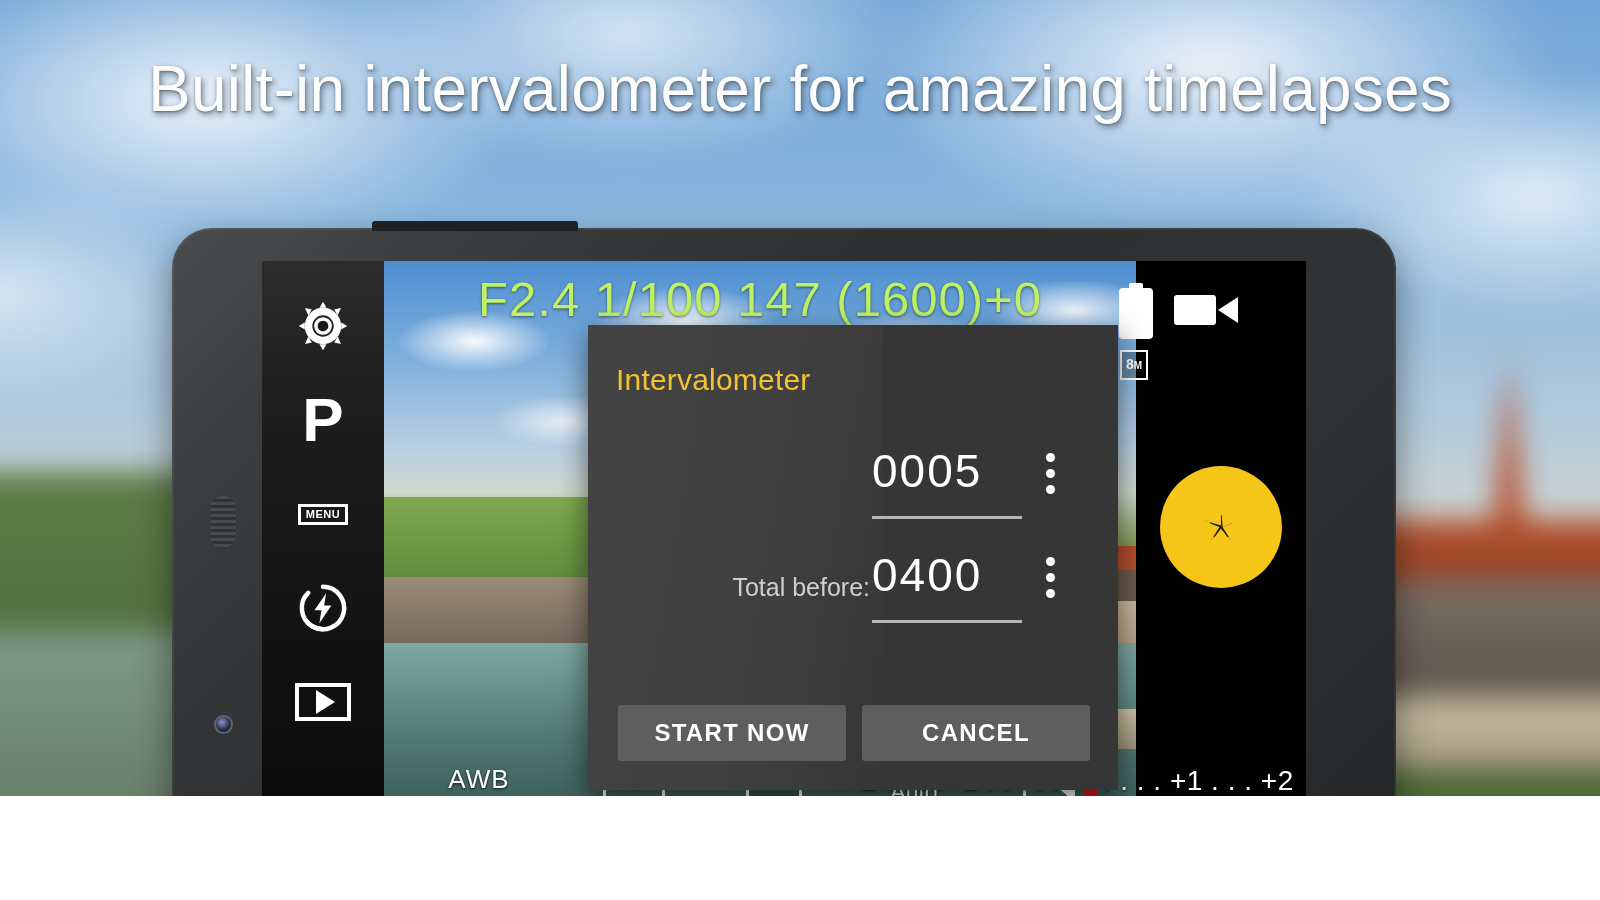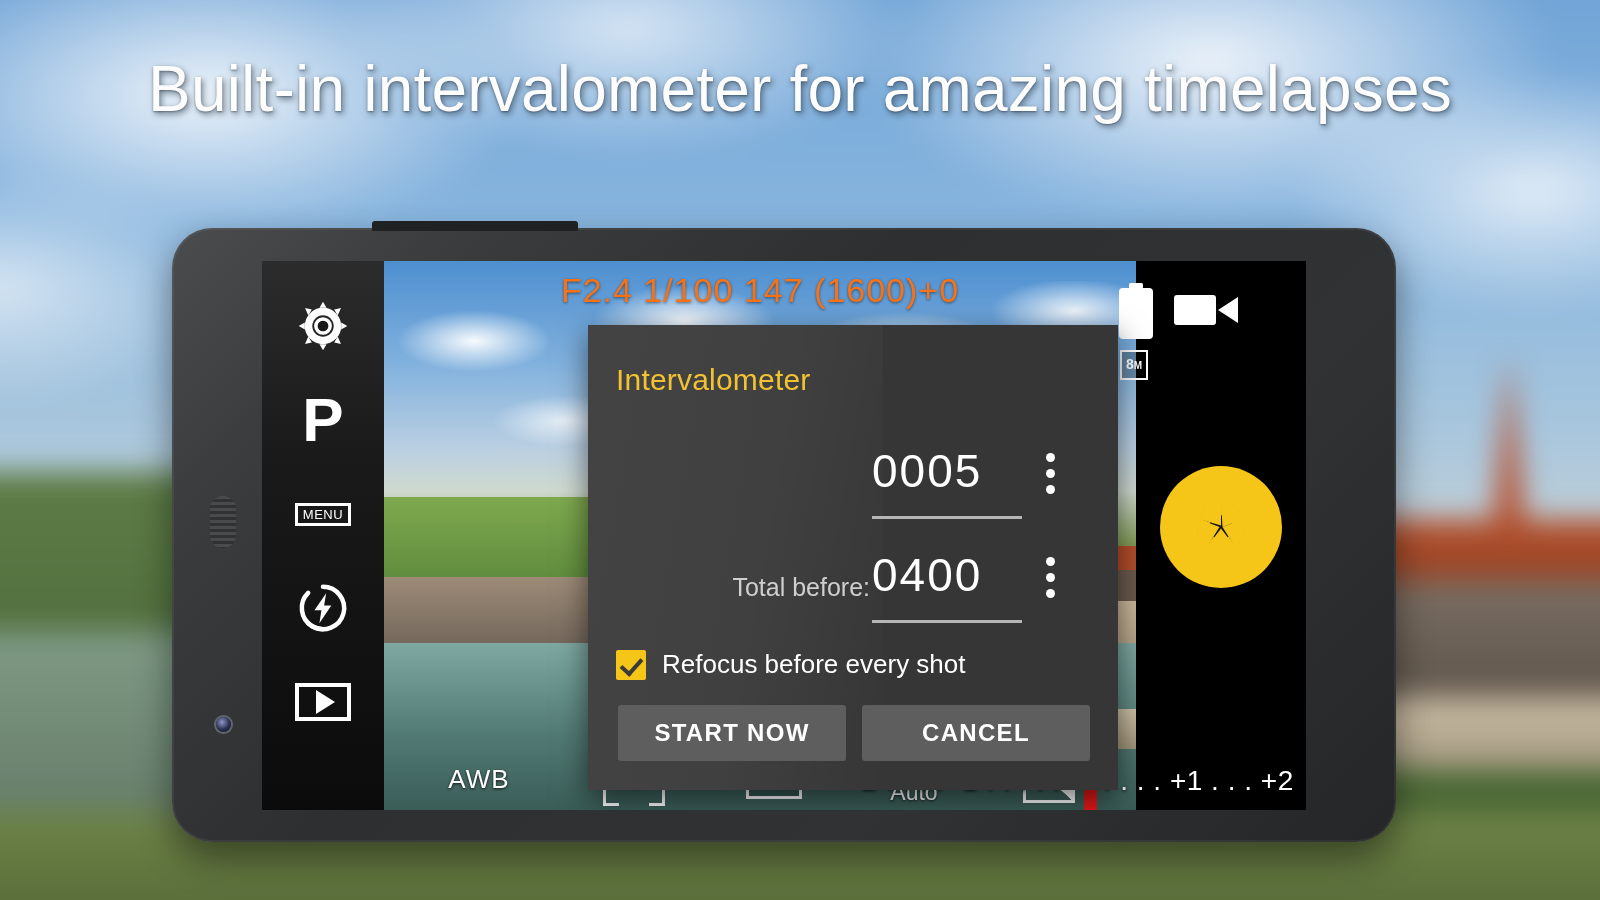--- a/index.html
+++ b/index.html
@@ -5,21 +5,21 @@
   * { box-sizing: border-box; margin: 0; padding: 0; }
   html, body {
     width: 1600px; height: 900px;
     overflow: hidden;
     font-family: "Liberation Sans", sans-serif;
   }
 
   
   #stage {
     position: relative;
-    width: 1600px; height: 900px;
+    width: 1600px; height: 796px;
     background: #7fa8cf;
     overflow: hidden;
   }
   #bg-sky {
     position: absolute; inset: 0;
     background:
       radial-gradient(ellipse 420px 200px at 250px 120px, rgba(255,255,255,.85), rgba(255,255,255,0) 70%),
       radial-gradient(ellipse 380px 170px at 640px 60px,  rgba(255,255,255,.70), rgba(255,255,255,0) 70%),
       radial-gradient(ellipse 460px 220px at 1180px 90px, rgba(245,248,252,.92), rgba(255,255,255,0) 70%),
       radial-gradient(ellipse 320px 160px at 1480px 210px, rgba(255,255,255,.75), rgba(255,255,255,0) 72%),
@@ -183,21 +183,21 @@
     display: flex; flex-direction: column; align-items: center;
     padding-top: 18px;
   }
   .sb-btn {
     width: 122px; height: 94px;
     display: flex; align-items: center; justify-content: center;
     color: #fff;
   }
   .menu-box {
     border: 3px solid #fff; padding: 2px 5px;
-    font-size: 13px; font-weight: 400; letter-spacing: .5px; line-height: 1;
+    font-size: 11px; font-weight: 700; letter-spacing: .5px; line-height: 1;
   }
   .p-letter { font-size: 62px; font-weight: 700; line-height: 1; }
   .play-box {
     border: 4px solid #fff; width: 56px; height: 38px;
     display: flex; align-items: center; justify-content: center;
   }
   .play-tri {
     width: 0; height: 0;
     border-left: 19px solid #fff;
     border-top: 12px solid transparent;
@@ -228,22 +228,22 @@
     font-size: 14px; font-weight: 700;
     line-height: 1.25;
     background: rgba(0,0,0,.25);
   }
   #res-badge .sm { font-size: 10px; }
 
   
   #status-line {
     position: absolute; left: 122px; top: 10px; width: 752px;
     text-align: center;
-    color: #f97316;
-    font-size: 34px;
+    color: #bef264;
+    font-size: 49px;
     letter-spacing: 1px;
     white-space: nowrap;
     text-shadow: 0 1px 3px rgba(0,0,0,.5);
   }
 
   
   #bottom-bar {
     position: absolute; left: 122px; top: 487px; width: 752px; height: 62px;
     display: flex; align-items: center;
     color: #fff;
@@ -574,24 +574,20 @@
           <span class="dlg-field">
             <span class="dlg-value">0400</span>
           </span>
           <span class="kebab">
               <i></i>
               <i></i>
               <i></i>
             </span>
         </div>
 
-        <div id="row-refocus">
-          <span id="refocus-check"></span>
-          <span id="refocus-label">Refocus before every shot</span>
-        </div>
 
         <div id="dlg-actions">
           <button class="dlg-btn">START NOW</button>
           <button class="dlg-btn">CANCEL</button>
         </div>
       </div>
 
     </div>
   </div>
 </div>

